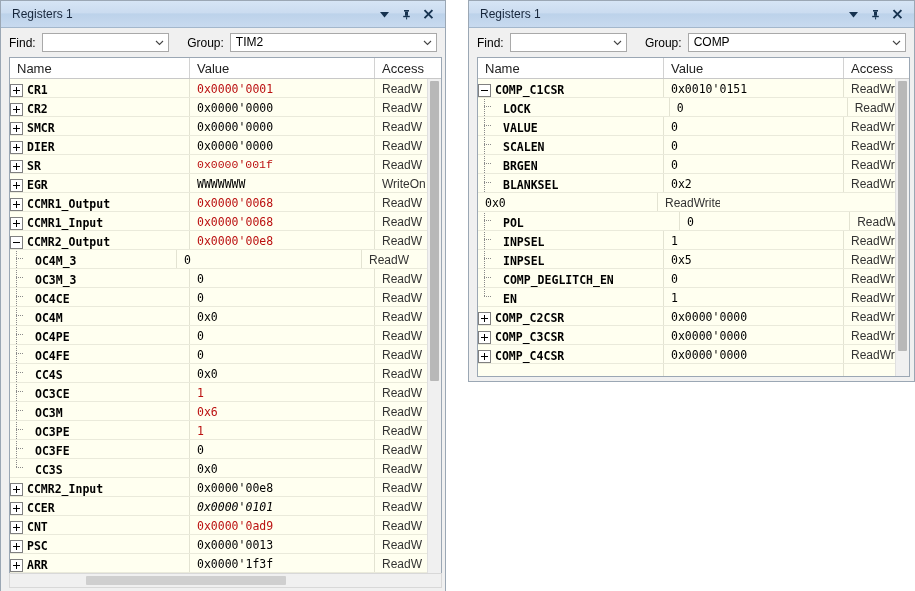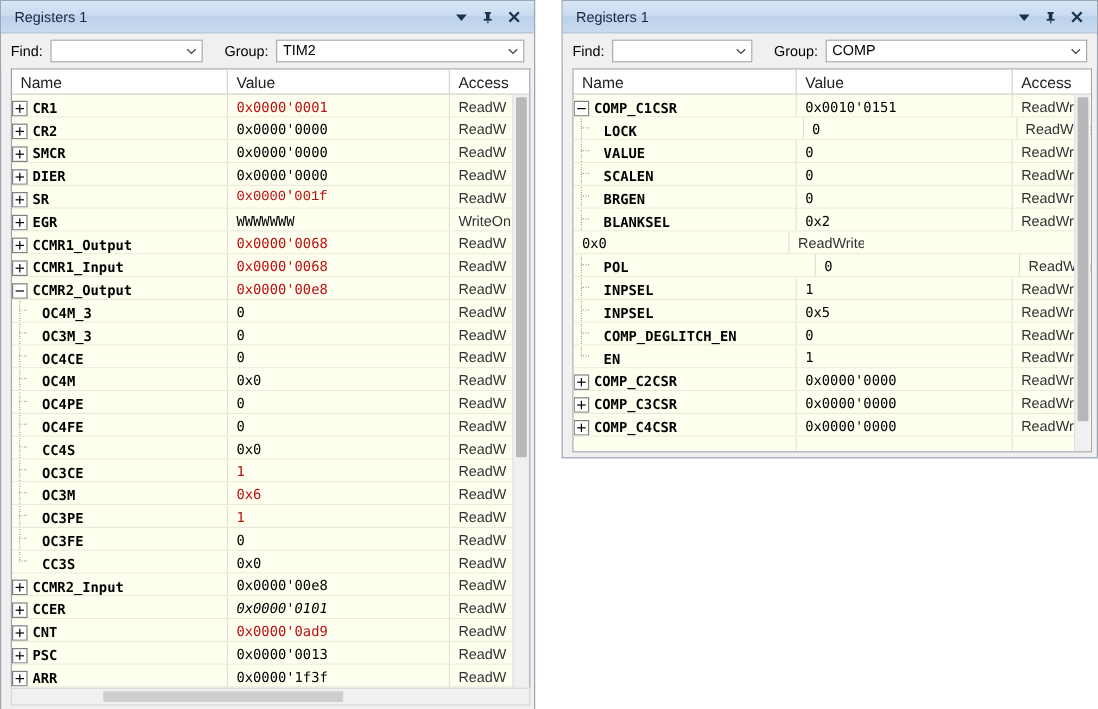--- a/index.html
+++ b/index.html
@@ -318,21 +318,21 @@
         </div>
         <div class="row">
           <div class="cell c-name" style="width: 180px;">
             <span class="twisty"></span>
             <span class="nm">CCMR2_Output</span>
           </div>
           <div class="cell c-val changed" style="width: 185px;">0x0000'00e8</div>
           <div class="cell c-acc" style="width: 55px;">ReadW</div>
         </div>
         <div class="row">
-          <div class="cell c-name" style="width: 180px;">
+          <div class="cell c-name" style="width: 167px;">
             <span class="tline"></span>
             <span class="indent" style="width: 8px;"></span>
             <span class="nm">OC4M_3</span>
           </div>
           <div class="cell c-val" style="width: 185px;">0</div>
           <div class="cell c-acc" style="width: 55px;">ReadW</div>
         </div>
         <div class="row">
           <div class="cell c-name" style="width: 180px;">
             <span class="tline"></span>

